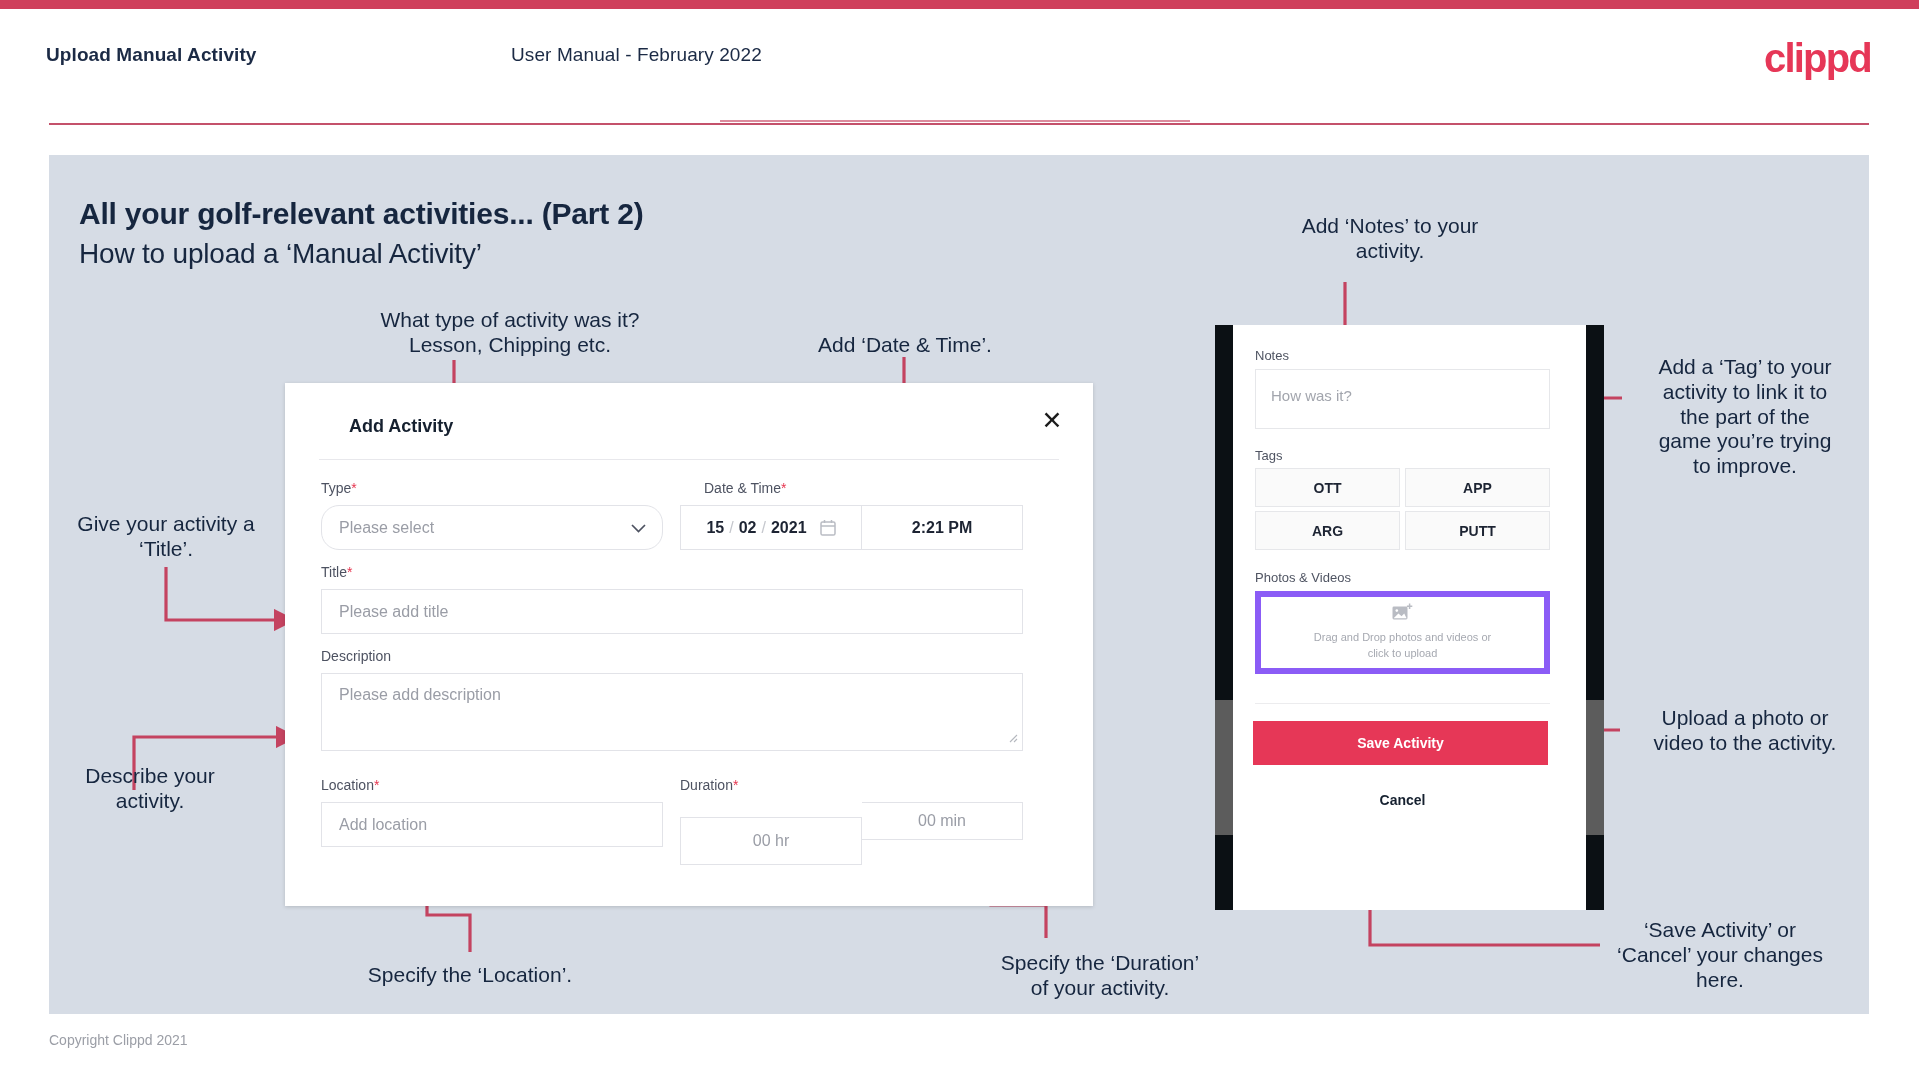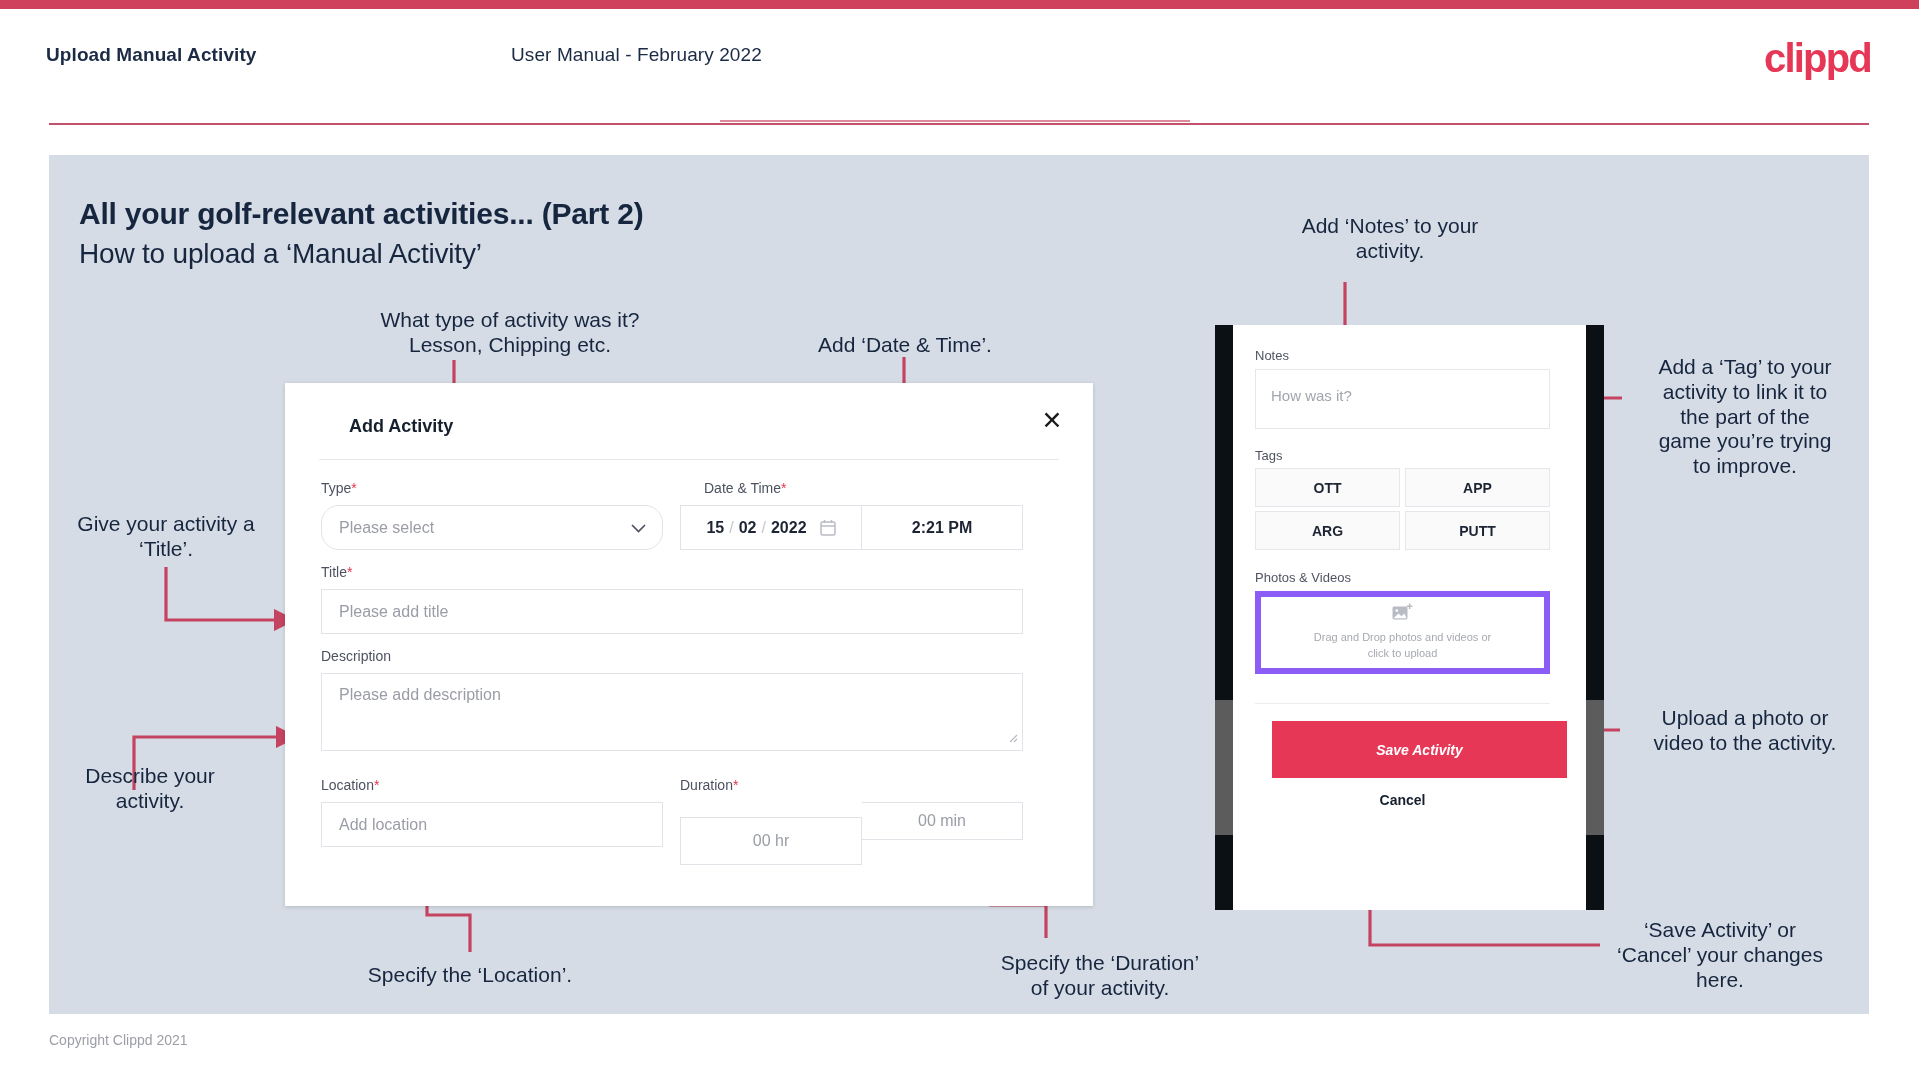--- a/index.html
+++ b/index.html
@@ -242,21 +242,21 @@
     </div>
 
     <div class="fld-label" style="left:395px; top:97px;margin-left:24px;">
       <span>Date &amp; Time</span><span class="req">*</span>
     </div>
     <div class="inp value" style="left:395px; top:122px; width:182px; height:45px; justify-content:center; gap:5px; padding:0 12px;">
       <span>15</span>
       <span style="color:#c5c7cd;font-weight:400;">/</span>
       <span>02</span>
       <span style="color:#c5c7cd;font-weight:400;">/</span>
-      <span>2022</span>
+      <span>2021</span>
       <span style="margin-left:8px;display:flex;">
         <svg width="16" height="17" viewBox="0 0 16 17">
           <rect x="1" y="3" width="14" height="13" rx="1.6" stroke="#b9bcc3" stroke-width="1.5" fill="none"></rect>
           <path d="M1 7 H15" stroke="#b9bcc3" stroke-width="1.5"></path>
           <path d="M4.5 1 V4 M11.5 1 V4" stroke="#b9bcc3" stroke-width="1.5"></path>
         </svg>
       </span>
     </div>
     <div class="inp value" style="left:577px; top:122px; width:161px; height:45px; justify-content:center; border-left:none;">
       <span>2:21 PM</span>
@@ -328,20 +328,20 @@
           </svg>
         </span>
         <div class="dz-text">
           <div>Drag and Drop photos and videos or</div>
           <div>click to upload</div>
         </div>
       </div>
 
       <div class="m-hr" style="left:22px; top:378px; width:295px;"></div>
 
-      <div class="btn-save" style="left:39px; top:396px; width:295px; height:57px;font-style:italic;">Save Activity</div>
+      <div class="btn-save" style="left:20px; top:396px; width:295px; height:44px;">Save Activity</div>
       <div class="btn-cancel" style="left:22px; top:460px; width:295px; height:30px;">Cancel</div>
     </div>
   </div>
 
   <div class="footer">Copyright Clippd 2021</div>
 
 </div>
 
 </body></html>

